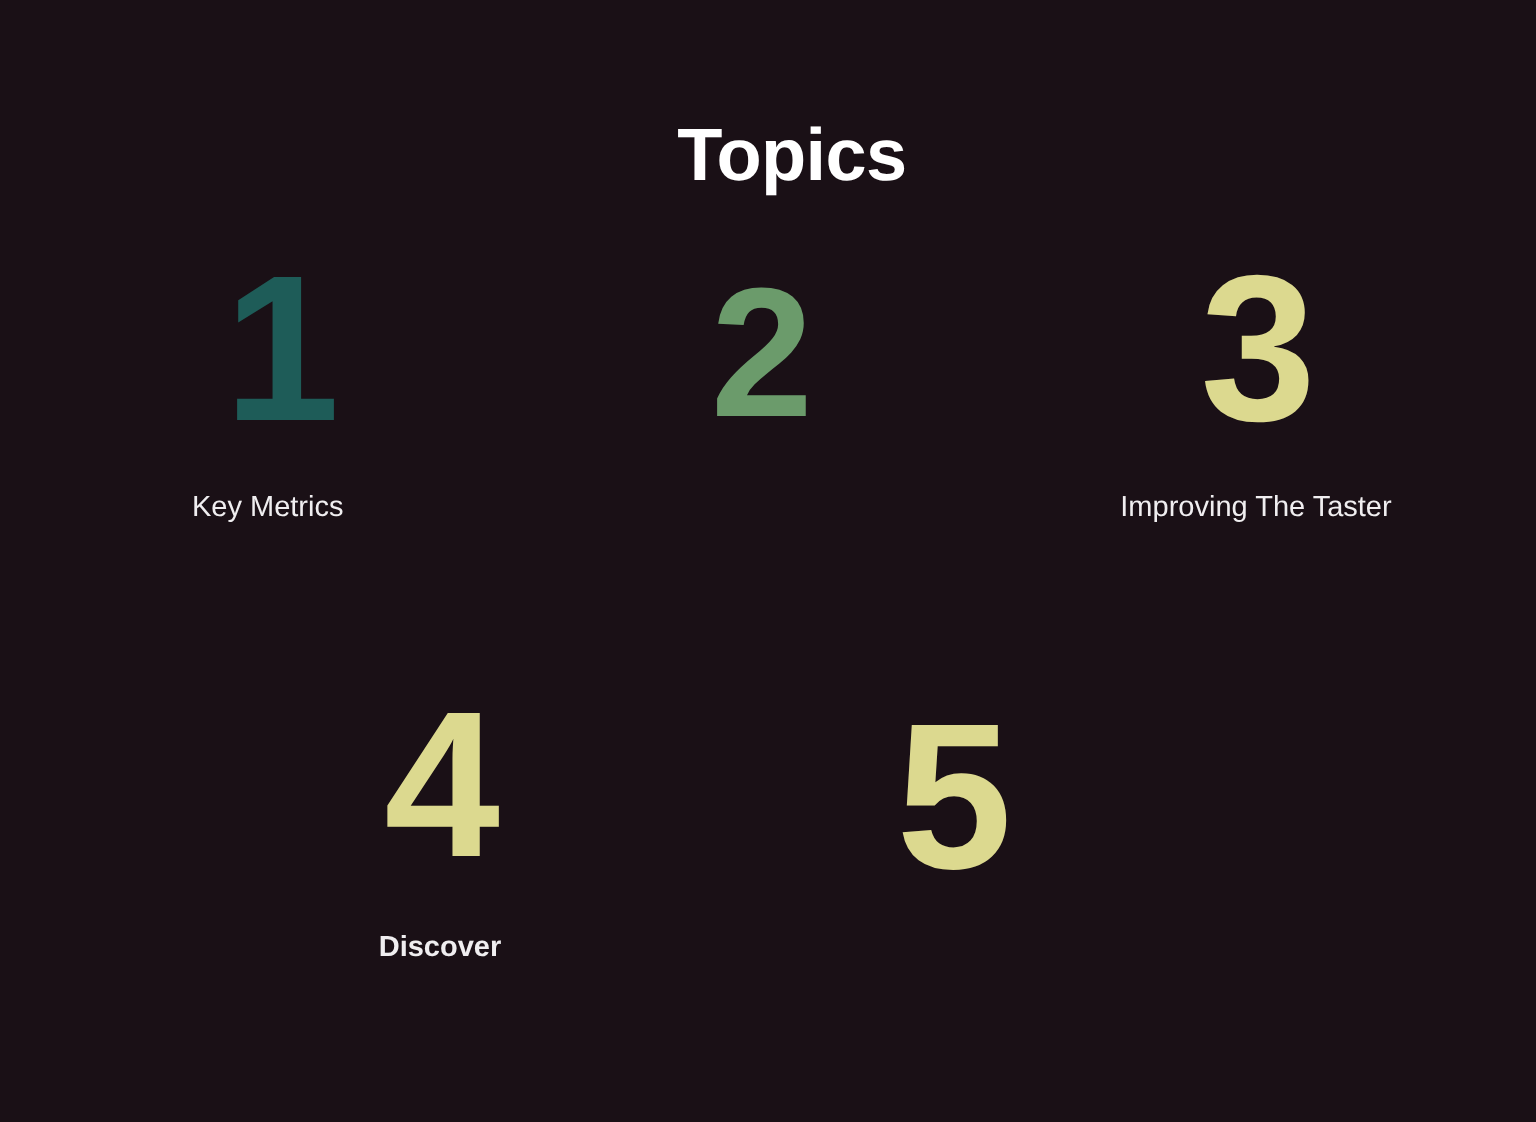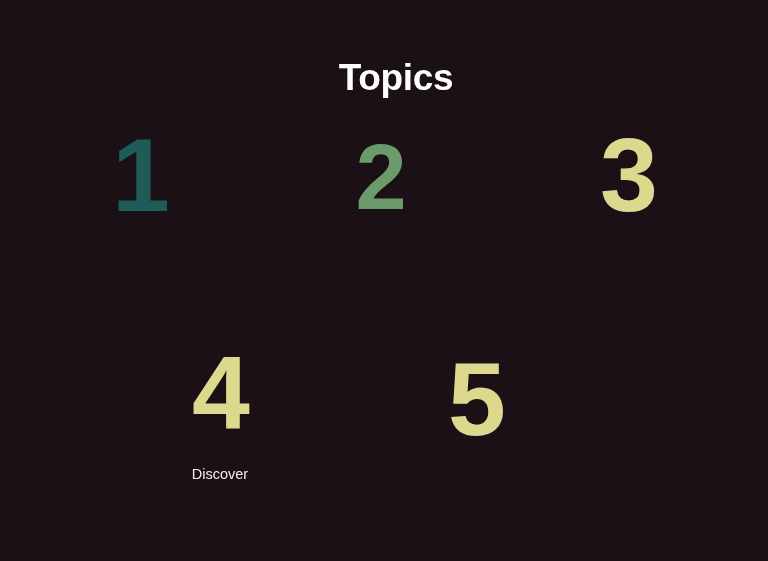--- a/index.html
+++ b/index.html
@@ -57,44 +57,46 @@
   #topic-2 .topic-label { margin-top: 20px; }
 
   
   #topic-3 { left: 530px; top: 126px; width: 196px; text-align: center; }
   #topic-3 .topic-number { color: #dcd98f; }
   #topic-3 .topic-label { margin-top: 20px; }
 
   
   #topic-4 { left: 140px; top: 344px; width: 160px; text-align: center; }
   #topic-4 .topic-number { color: #dcd98f; }
-  #topic-4 .topic-label { margin-top: 22px; }
+  #topic-4 .topic-label { margin-top: 22px; font-weight: bold; }
 
   
   #topic-5 { left: 396px; top: 350px; width: 160px; text-align: center; }
   #topic-5 .topic-number { color: #dcd98f; }
   #topic-5 .topic-label { margin-top: 22px; }
 </style>
 </head>
 <body>
 
 <div id="slide">
 
   <div id="slide-title">Topics</div>
 
   <div class="topic-item" id="topic-1">
     <div class="topic-number">1</div>
+    <div class="topic-label">Key Metrics</div>
   </div>
 
   <div class="topic-item" id="topic-2">
     <div class="topic-number">2</div>
   </div>
 
   <div class="topic-item" id="topic-3">
     <div class="topic-number">3</div>
+    <div class="topic-label">Improving The Taster</div>
   </div>
 
   <div class="topic-item" id="topic-4">
     <div class="topic-number">4</div>
     <div class="topic-label">Discover</div>
   </div>
 
   <div class="topic-item" id="topic-5">
     <div class="topic-number">5</div>
   </div>

